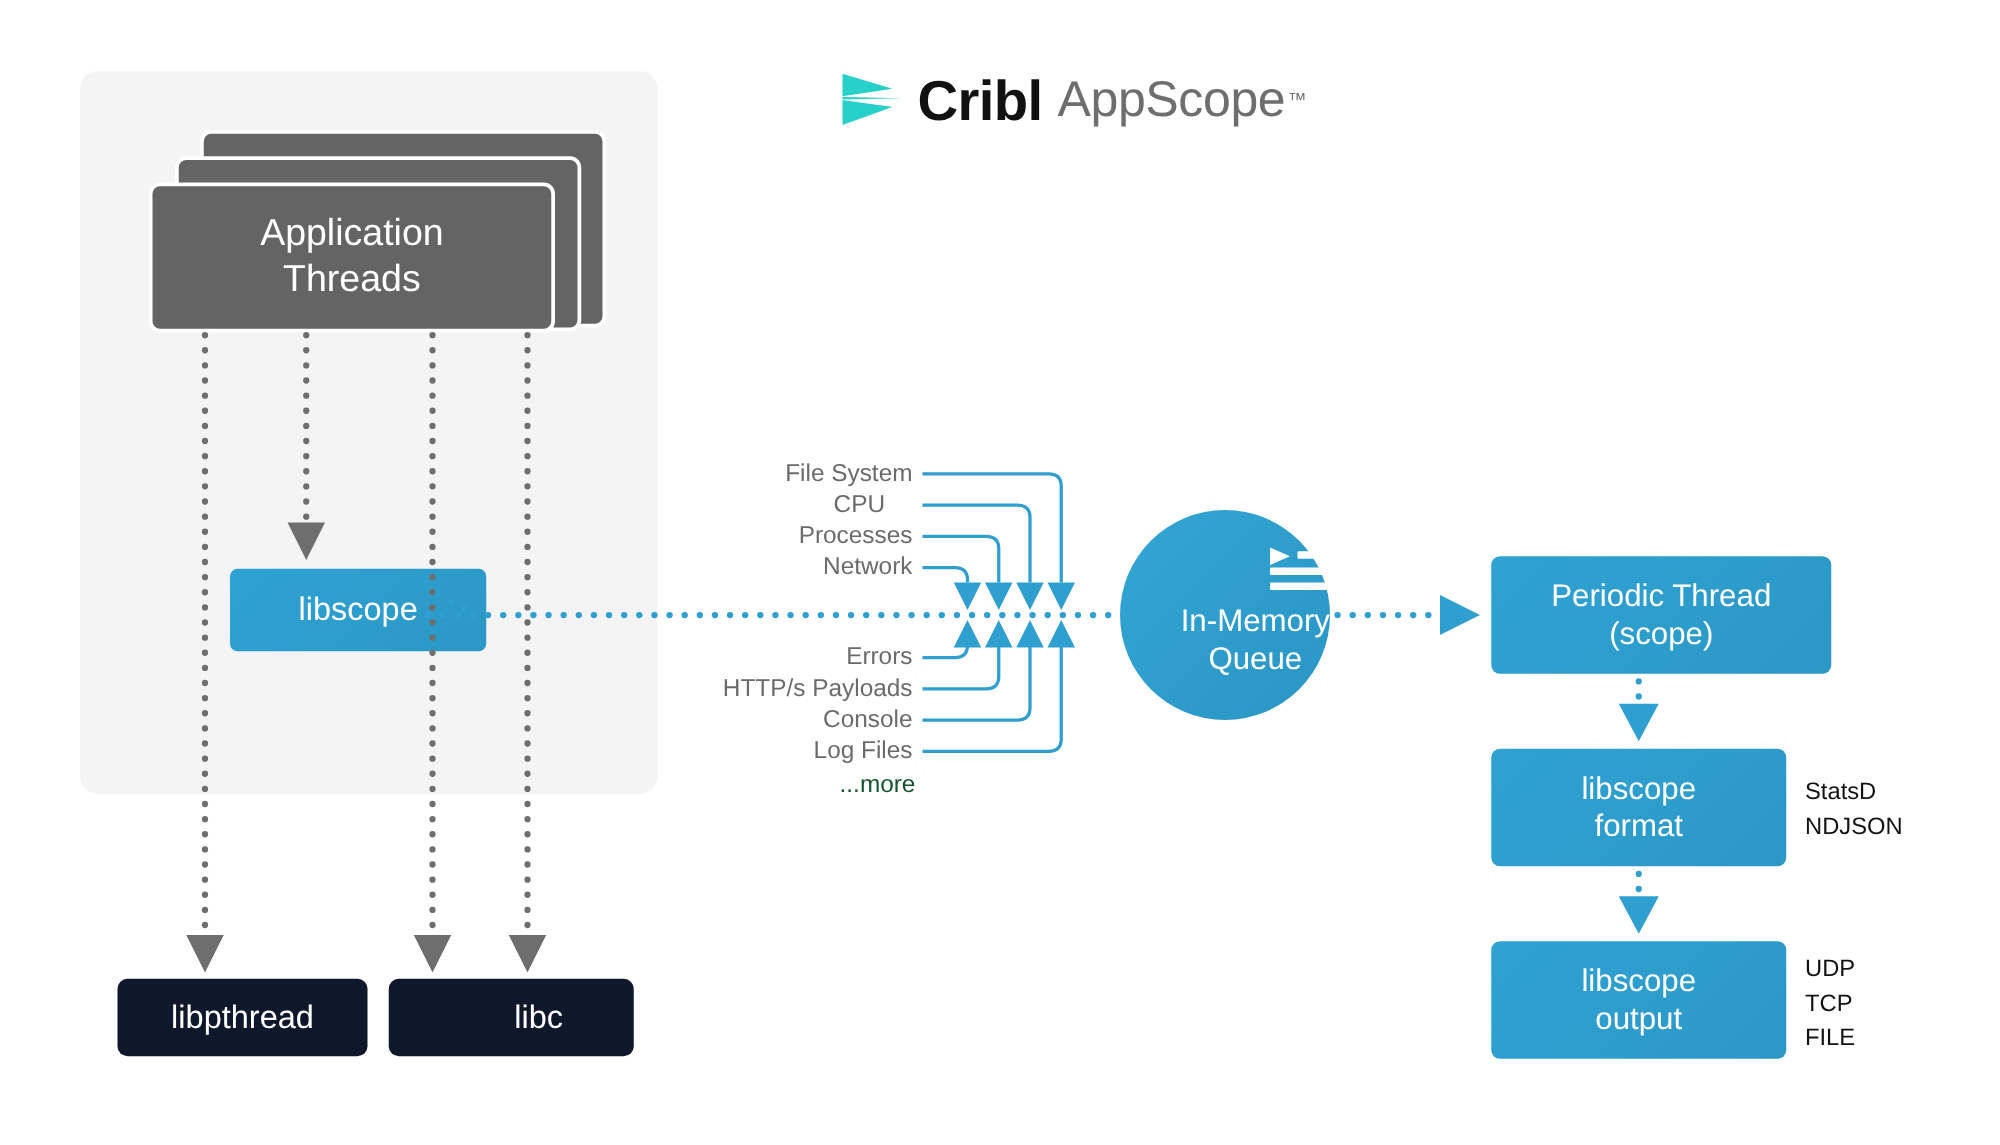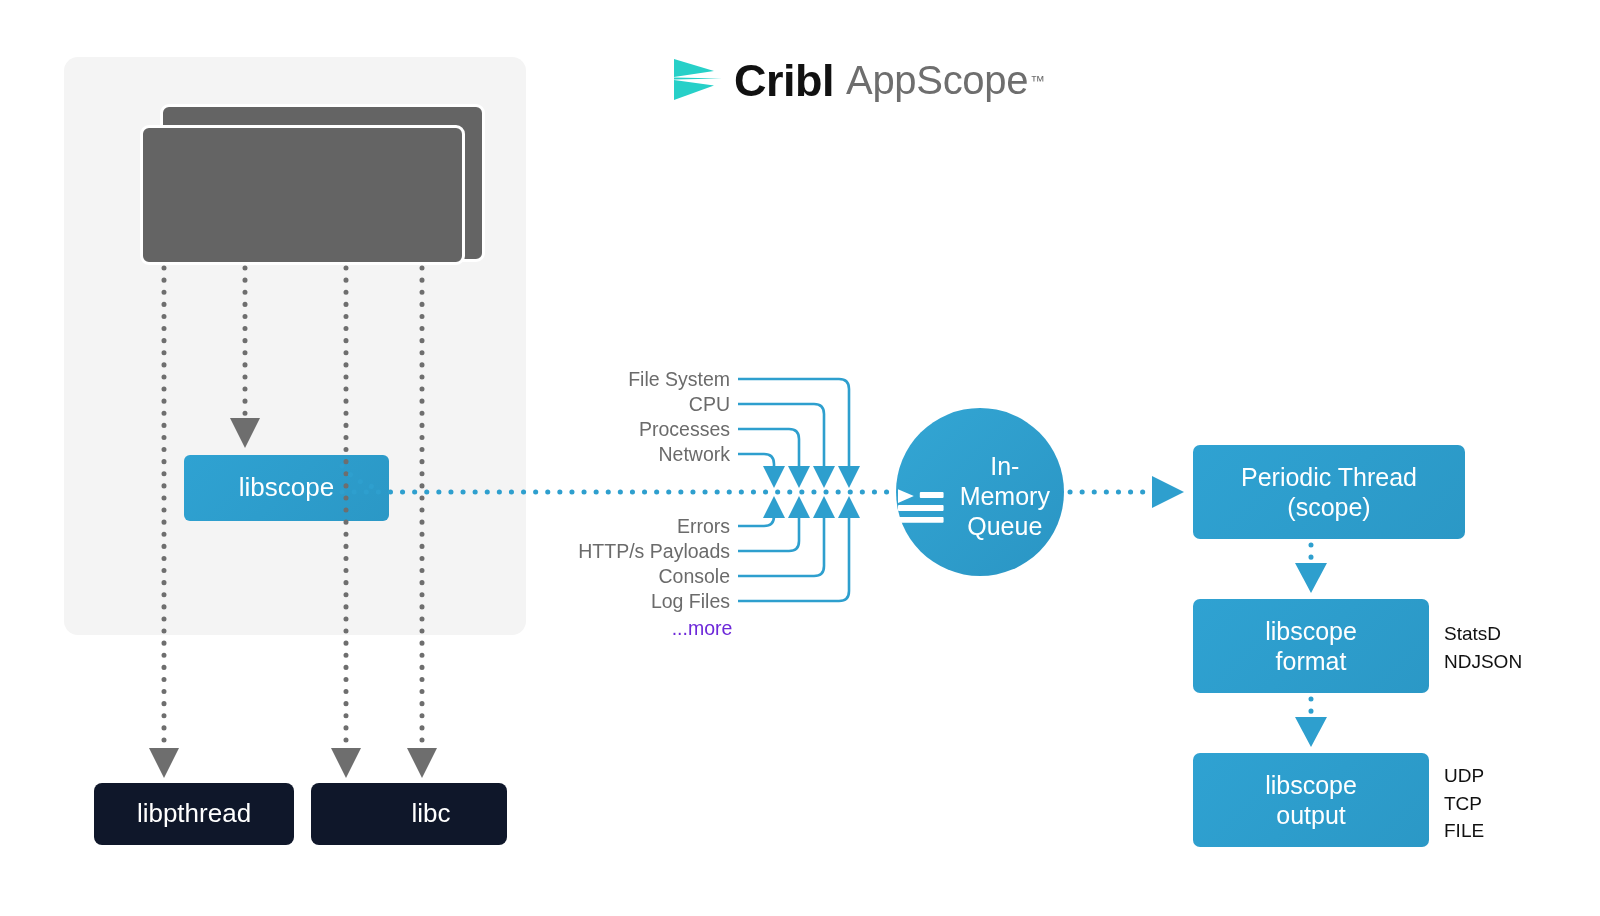--- a/index.html
+++ b/index.html
@@ -141,22 +141,22 @@
   }
 
   
   .queue-circle {
     position: absolute;
     left: 884px; top: 408px;
     width: 168px; height: 168px;
     border-radius: 50%;
     background: linear-gradient(135deg, #33a6d4 0%, #2a95c4 100%);
     display: flex;
-    flex-direction: row;
-    align-items: center;
+    flex-direction: column;
+    align-items: flex-end;
     justify-content: flex-start;
     color: #ffffff;
   }
   .queue-icon {
     margin-top: 28px;
     width: 50px;
     height: 38px;
   }
   .queue-label {
     margin-top: 8px;
@@ -181,21 +181,21 @@
     position: absolute;
     font-size: 19.5px;
     color: #6b6b6b;
     text-align: right;
     white-space: nowrap;
     transform: translate(-100%, -50%);
   }
   .src-more {
     position: absolute;
     font-size: 19.5px;
-    color: #6d28d9;
+    color: #14532d;
     white-space: nowrap;
     transform: translate(-50%, -50%);
   }
 
   
   #wires {
     position: absolute;
     left: 0; top: 0;
     width: 1600px; height: 916px;
     pointer-events: none;
@@ -216,34 +216,40 @@
       <polygon points="20,3 50,21.5 20,40" fill="#27D0C8" opacity="0.0"></polygon>
     </svg>
     <span class="logo-word">Cribl</span>
     <span class="logo-sub">AppScope</span>
     <span class="logo-tm">™</span>
   </div>
 
 
   <div class="box box-dark thread-back-2"></div>
   <div class="box box-dark thread-back-1"></div>
+  <div class="box box-dark thread-front">
+    <span>
+      <span>Application</span><br>
+      <span>Threads</span>
+    </span>
+  </div>
 
   <div class="box box-blue libscope-box">
     <span>libscope</span>
   </div>
 
   <div class="box box-gray libpthread-box">
     <span>libpthread</span>
   </div>
   <div class="box box-gray libc-box">
     <span>libc</span>
   </div>
 
   <div class="src-label" style="left:718px; top:379px;">File System</div>
-  <div class="src-label" style="left:718px; top:404px;">CPU</div>
+  <div class="src-label" style="left:696px; top:404px;">CPU</div>
   <div class="src-label" style="left:718px; top:429px;">Processes</div>
   <div class="src-label" style="left:718px; top:454px;">Network</div>
 
   <div class="src-label" style="left:718px; top:526px;text-align:center;">Errors</div>
   <div class="src-label" style="left:718px; top:551px;">HTTP/s Payloads</div>
   <div class="src-label" style="left:718px; top:576px;text-align:center;">Console</div>
   <div class="src-label" style="left:718px; top:601px;">Log Files</div>
   <div class="src-more" style="left:690px; top:628px;">...more</div>
 
   <div class="queue-circle">

